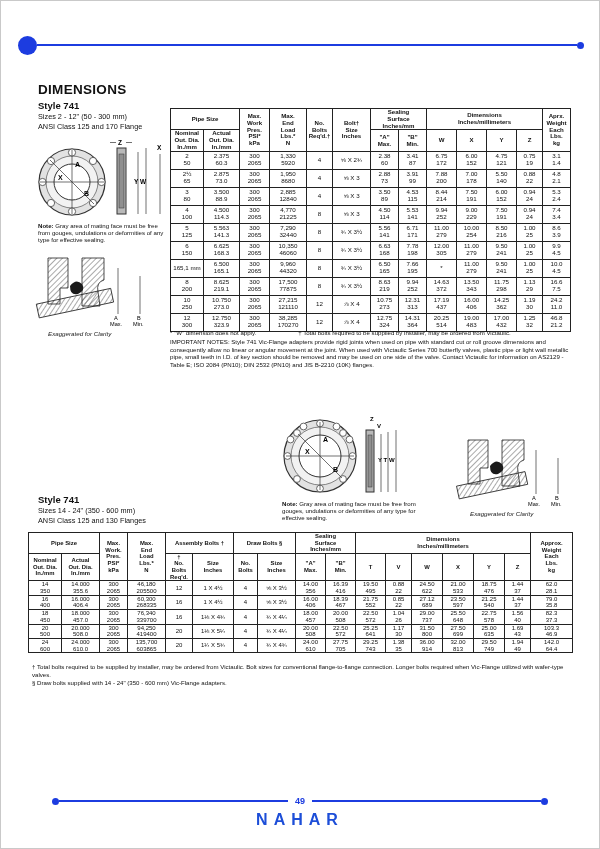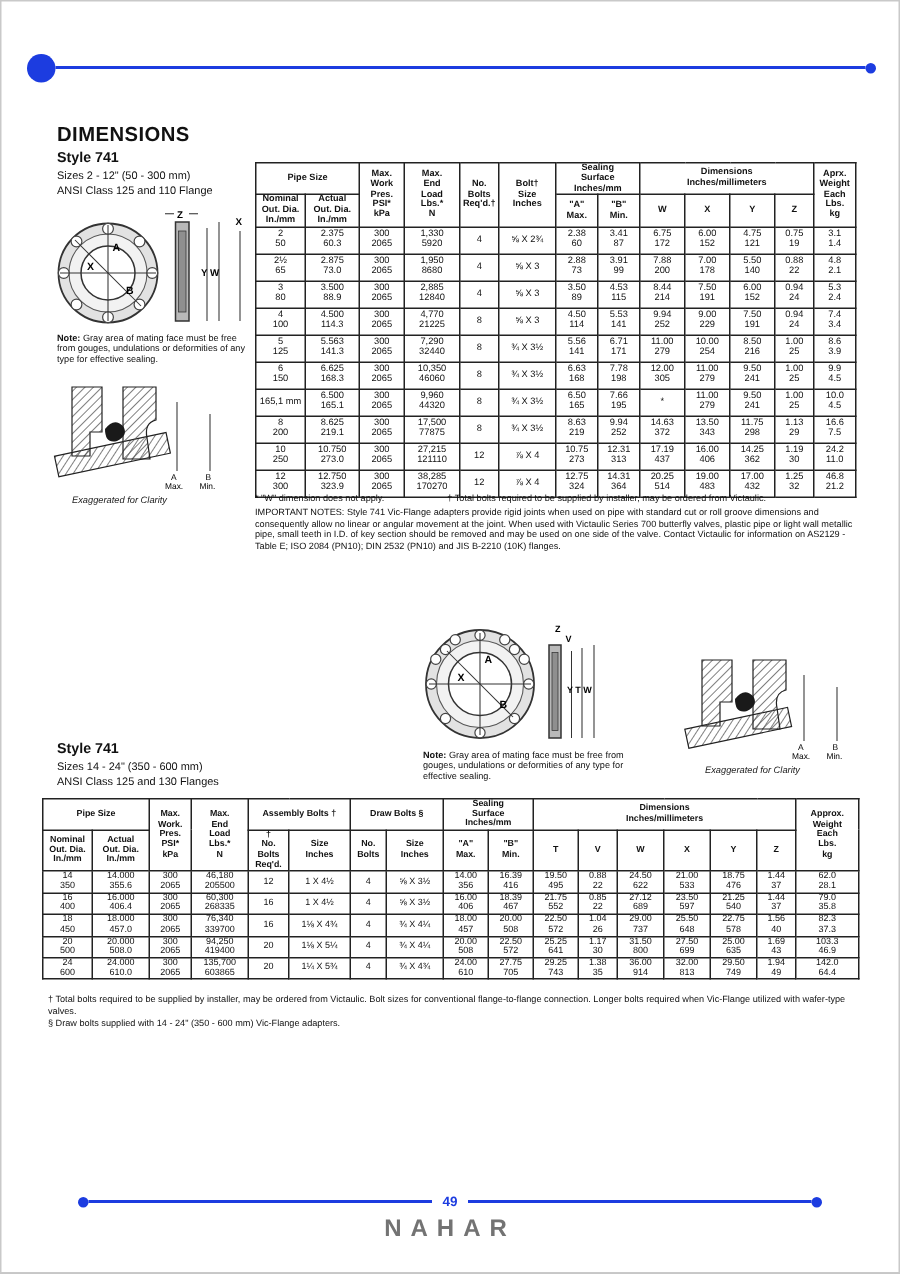--- a/index.html
+++ b/index.html
@@ -5,21 +5,21 @@
   html,body{margin:0;padding:0;background:#9a9a9a;}
   .page{position:relative;width:600px;height:849px;background:#fff;margin:0 auto;
         font-family:"Liberation Sans","DejaVu Sans",sans-serif;color:#111;
         box-shadow:inset 0 0 0 1px #c9c9c9;overflow:hidden;}
   .abs{position:absolute;}
   
   .rule{display:flex;align-items:center;}
   .rule .line{flex:1;height:1.5px;background:#1c3ce0;}
   .dot{border-radius:50%;background:#1c3ce0;}
   .pageno{color:#1c3ce0;font-size:9px;padding:0 7px;font-weight:bold;}
-  .brand{color:#737373;font-weight:bold;font-size:16px;letter-spacing:6px;text-align:center;}
+  .brand{color:#1d4ed8;font-weight:bold;font-size:16px;letter-spacing:6px;text-align:center;}
   
   .h-dim{font-size:13.5px;font-weight:bold;letter-spacing:.3px;}
   .h-style{font-size:9.5px;font-weight:bold;}
   .h-sub{font-size:7.3px;line-height:1.35;}
   
   table{border-collapse:collapse;table-layout:fixed;background:#fff;}
   table.dt{border:1.6px solid #111;}
   .dt th,.dt td{border:1px solid #222;padding:0 1px;text-align:center;vertical-align:middle;}
   .dt th{font-size:6.1px;font-weight:bold;white-space:pre-line;line-height:1.12;}
   .dt td{font-size:6.2px;line-height:1.1;}
@@ -42,21 +42,21 @@
 
   <div class="abs rule" style="left:18px;right:16px;top:35px;height:20px;">
     <div class="dot" style="width:19px;height:19px;"></div>
     <div class="line"></div>
     <div class="dot" style="width:7px;height:7px;"></div>
   </div>
 
   <div class="abs h-dim" style="left:38px;top:82px;">DIMENSIONS</div>
   <div class="abs h-style" style="left:38px;top:100px;">Style 741</div>
   <div class="abs h-sub" style="left:38px;top:112px;">Sizes 2 - 12" (50 - 300 mm)</div>
-  <div class="abs h-sub" style="left:38px;top:122px;">ANSI Class 125 and 110 Flange</div>
+  <div class="abs h-sub" style="left:38px;top:122px;">ANSI Class 125 and 170 Flange</div>
 
   <svg class="abs" style="left:34px;top:136px;" width="132" height="84" viewBox="0 0 132 84">
 
     <circle cx="38" cy="46" r="33" fill="#e2e2e2" stroke="#333" stroke-width="1.2"></circle>
     <circle cx="38" cy="46" r="26" fill="#f2f2f2" stroke="#555" stroke-width="0.7"></circle>
     <circle cx="38" cy="46" r="18" fill="#fff" stroke="#333" stroke-width="1"></circle>
     <g fill="#fff" stroke="#444" stroke-width="0.8">
       <circle cx="38" cy="16.5" r="3.6"></circle>
         <circle cx="59" cy="25" r="3.6"></circle>
       <circle cx="67.5" cy="46" r="3.6"></circle>

